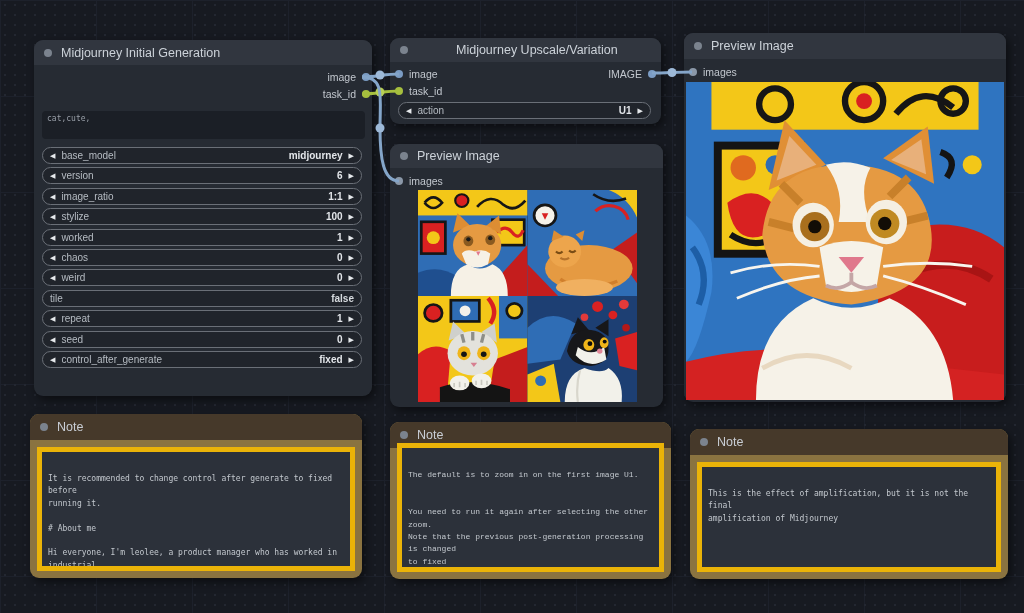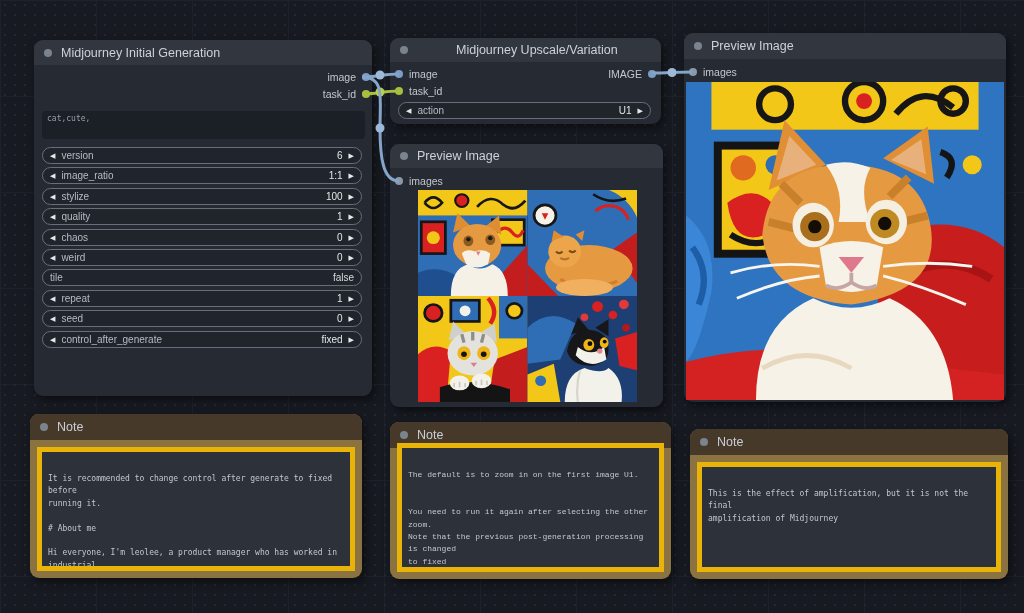--- a/index.html
+++ b/index.html
@@ -31,21 +31,21 @@
   .prompt{
     background:#1b1f26;border-radius:4px;margin:9px 7px 0 8px;height:22px;
     color:#999fa8;font-family:"DejaVu Sans Mono",monospace;font-size:8px;padding:3px 5px;
   }
   .widget{
     display:flex;align-items:center;background:#20242b;border:1px solid #6a6f77;
     border-radius:9px;height:15px;margin:0 10px 3.4px 8px;padding:0 7px;
     font-size:10px;gap:6px;color:#b6bcc3;
   }
   .widget .warr{color:#e6e9ec;font-size:7px;line-height:1;cursor:pointer;}
-  .widget .wval{margin-left:auto;color:#e3e6ea;}
+  .widget .wval{margin-left:auto;color:#e3e6ea;font-weight:bold;}
   .widget.field .wval{color:#d6dade;}
   .imgbox{position:absolute;overflow:hidden;background:#111;}
   .imgbox svg{display:block;width:100%;height:100%;}
   .note{
     position:absolute;z-index:2;background:#8a7340;border-radius:9px;
     box-shadow:3px 4px 10px rgba(0,0,0,.5);
   }
   .note .nhead{background:#46392a;color:#c9ced5;}
   .notebody{
     position:absolute;left:7px;right:7px;bottom:7px;background:#2c313a;
@@ -68,39 +68,45 @@
       <span class="sdot blue"></span>
     </div>
     <div class="slotrow" style="justify-content:flex-end;margin:1px 2px 0 0;gap:6px;">
       <span>task_id</span>
       <span class="sdot green"></span>
     </div>
     <div class="prompt">cat,cute,</div>
     <div style="margin-top:8px;">
       <div class="widget">
         <span class="warr">◀</span>
+        <span>base_model</span>
+        <span class="wval">midjourney</span>
+        <span class="warr">▶</span>
+      </div>
+      <div class="widget">
+        <span class="warr">◀</span>
         <span>version</span>
         <span class="wval">6</span>
         <span class="warr">▶</span>
       </div>
       <div class="widget">
         <span class="warr">◀</span>
         <span>image_ratio</span>
         <span class="wval">1:1</span>
         <span class="warr">▶</span>
       </div>
       <div class="widget">
         <span class="warr">◀</span>
         <span>stylize</span>
         <span class="wval">100</span>
         <span class="warr">▶</span>
       </div>
       <div class="widget">
         <span class="warr">◀</span>
-        <span>quality</span>
+        <span>worked</span>
         <span class="wval">1</span>
         <span class="warr">▶</span>
       </div>
       <div class="widget">
         <span class="warr">◀</span>
         <span>chaos</span>
         <span class="wval">0</span>
         <span class="warr">▶</span>
       </div>
       <div class="widget">

